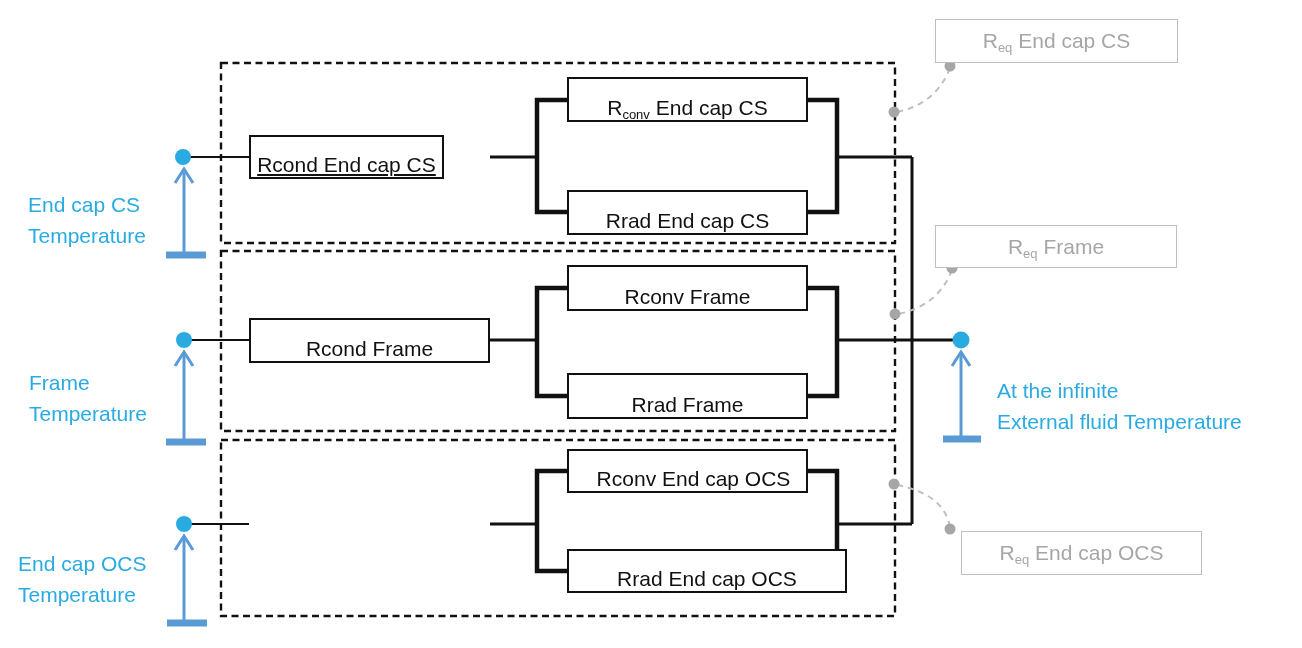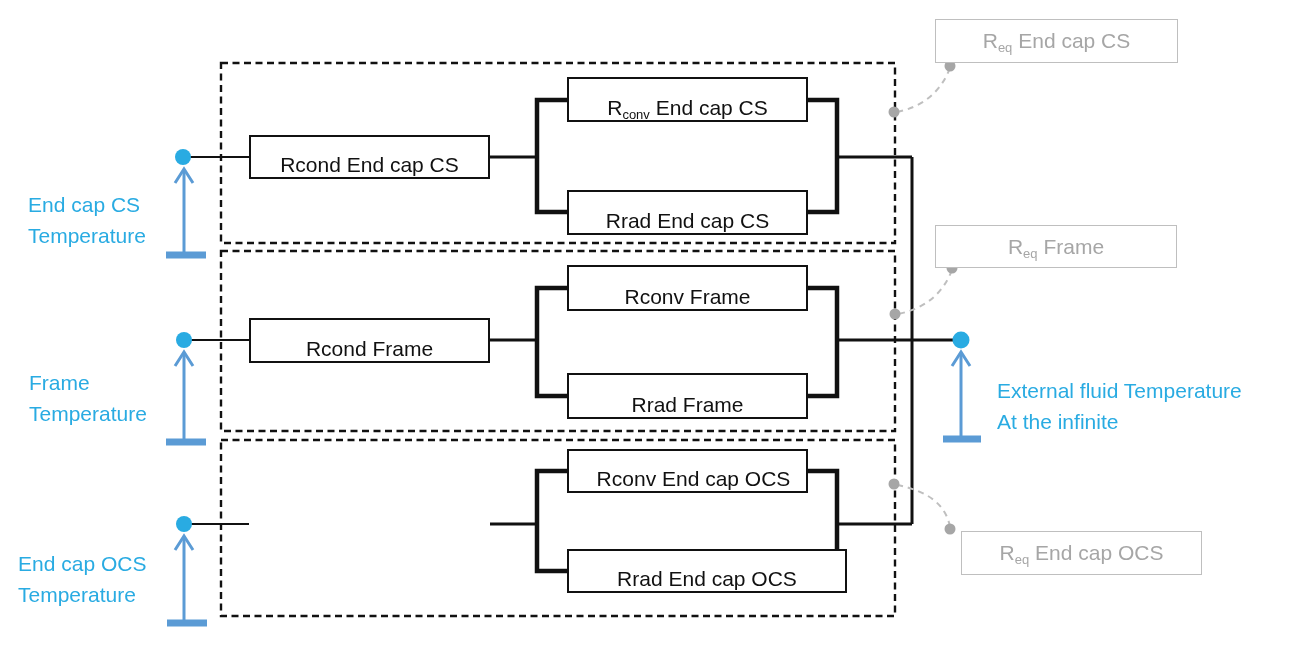--- a/index.html
+++ b/index.html
@@ -97,21 +97,21 @@
       <polyline points="175,550 184,536 193,550" stroke-width="3"></polyline>
       <line x1="167" y1="623" x2="207" y2="623" stroke-width="7"></line>
     </g>
     <g stroke="#5B9BD5" fill="none">
       <line x1="961" y1="353" x2="961" y2="436" stroke-width="3"></line>
       <polyline points="952,366 961,352 970,366" stroke-width="3"></polyline>
       <line x1="943" y1="439" x2="981" y2="439" stroke-width="7"></line>
     </g>
   </svg>
 
-  <div class="rbox" style="left:249px;top:135px;width:241px;height:44px;">
+  <div class="rbox" style="left:249px;top:135px;width:195px;height:44px;text-decoration:underline;">
     <span>Rcond End cap CS</span>
   </div>
   <div class="rbox" style="left:567px;top:77px;width:241px;height:45px;">
     <span><span>R</span><sub>conv</sub><span> End cap CS</span></span>
   </div>
   <div class="rbox" style="left:567px;top:190px;width:241px;height:45px;">
     <span>Rrad End cap CS</span>
   </div>
 
   <div class="rbox" style="left:249px;top:318px;width:241px;height:45px;">
@@ -147,17 +147,17 @@
   </div>
   <div class="cyanlabel" style="left:29px;top:367px;">
     <div>Frame</div>
     <div>Temperature</div>
   </div>
   <div class="cyanlabel" style="left:18px;top:548px;">
     <div>End cap OCS</div>
     <div>Temperature</div>
   </div>
   <div class="cyanlabel" style="left:997px;top:375px;">
+    <div>At the infinite</div>
     <div>External fluid Temperature</div>
-    <div>At the infinite</div>
   </div>
 
 </div>
 
 </body></html>

